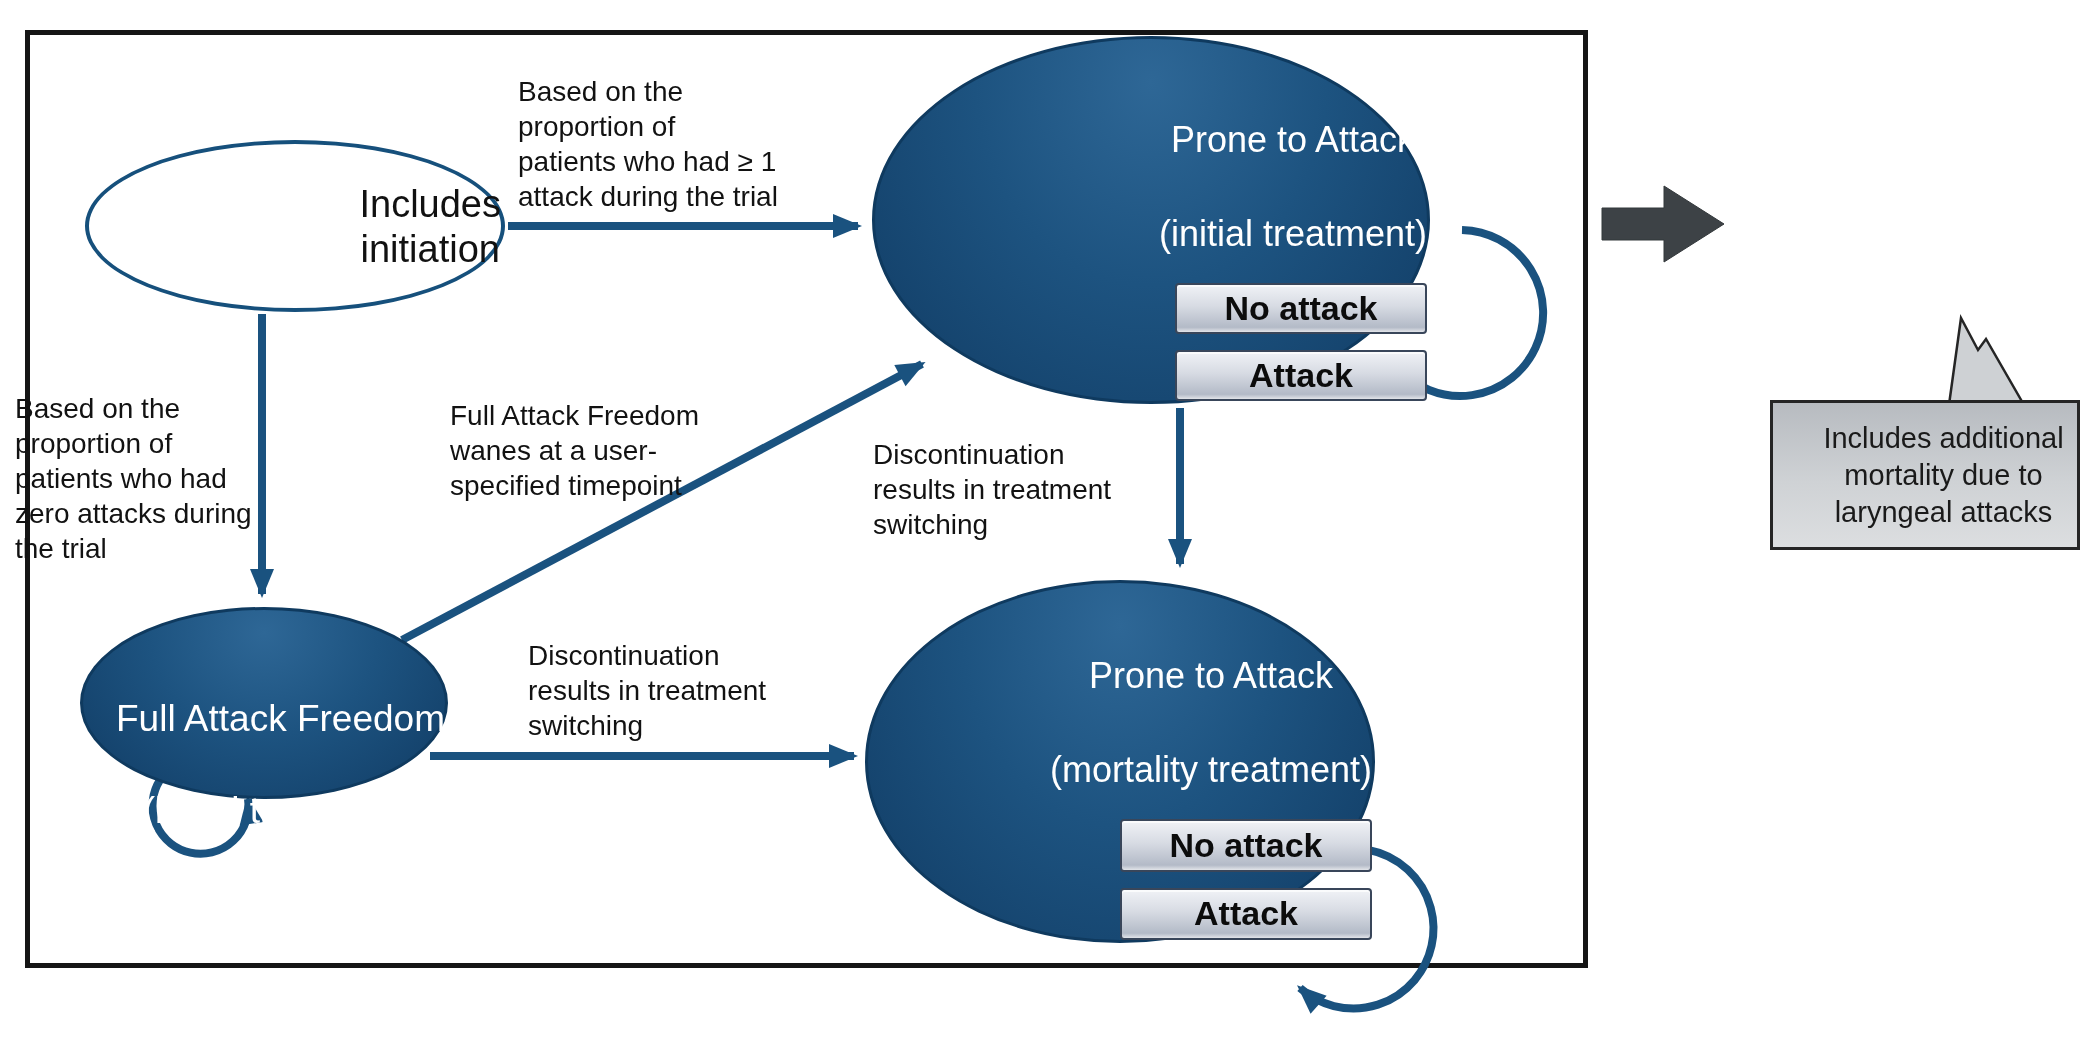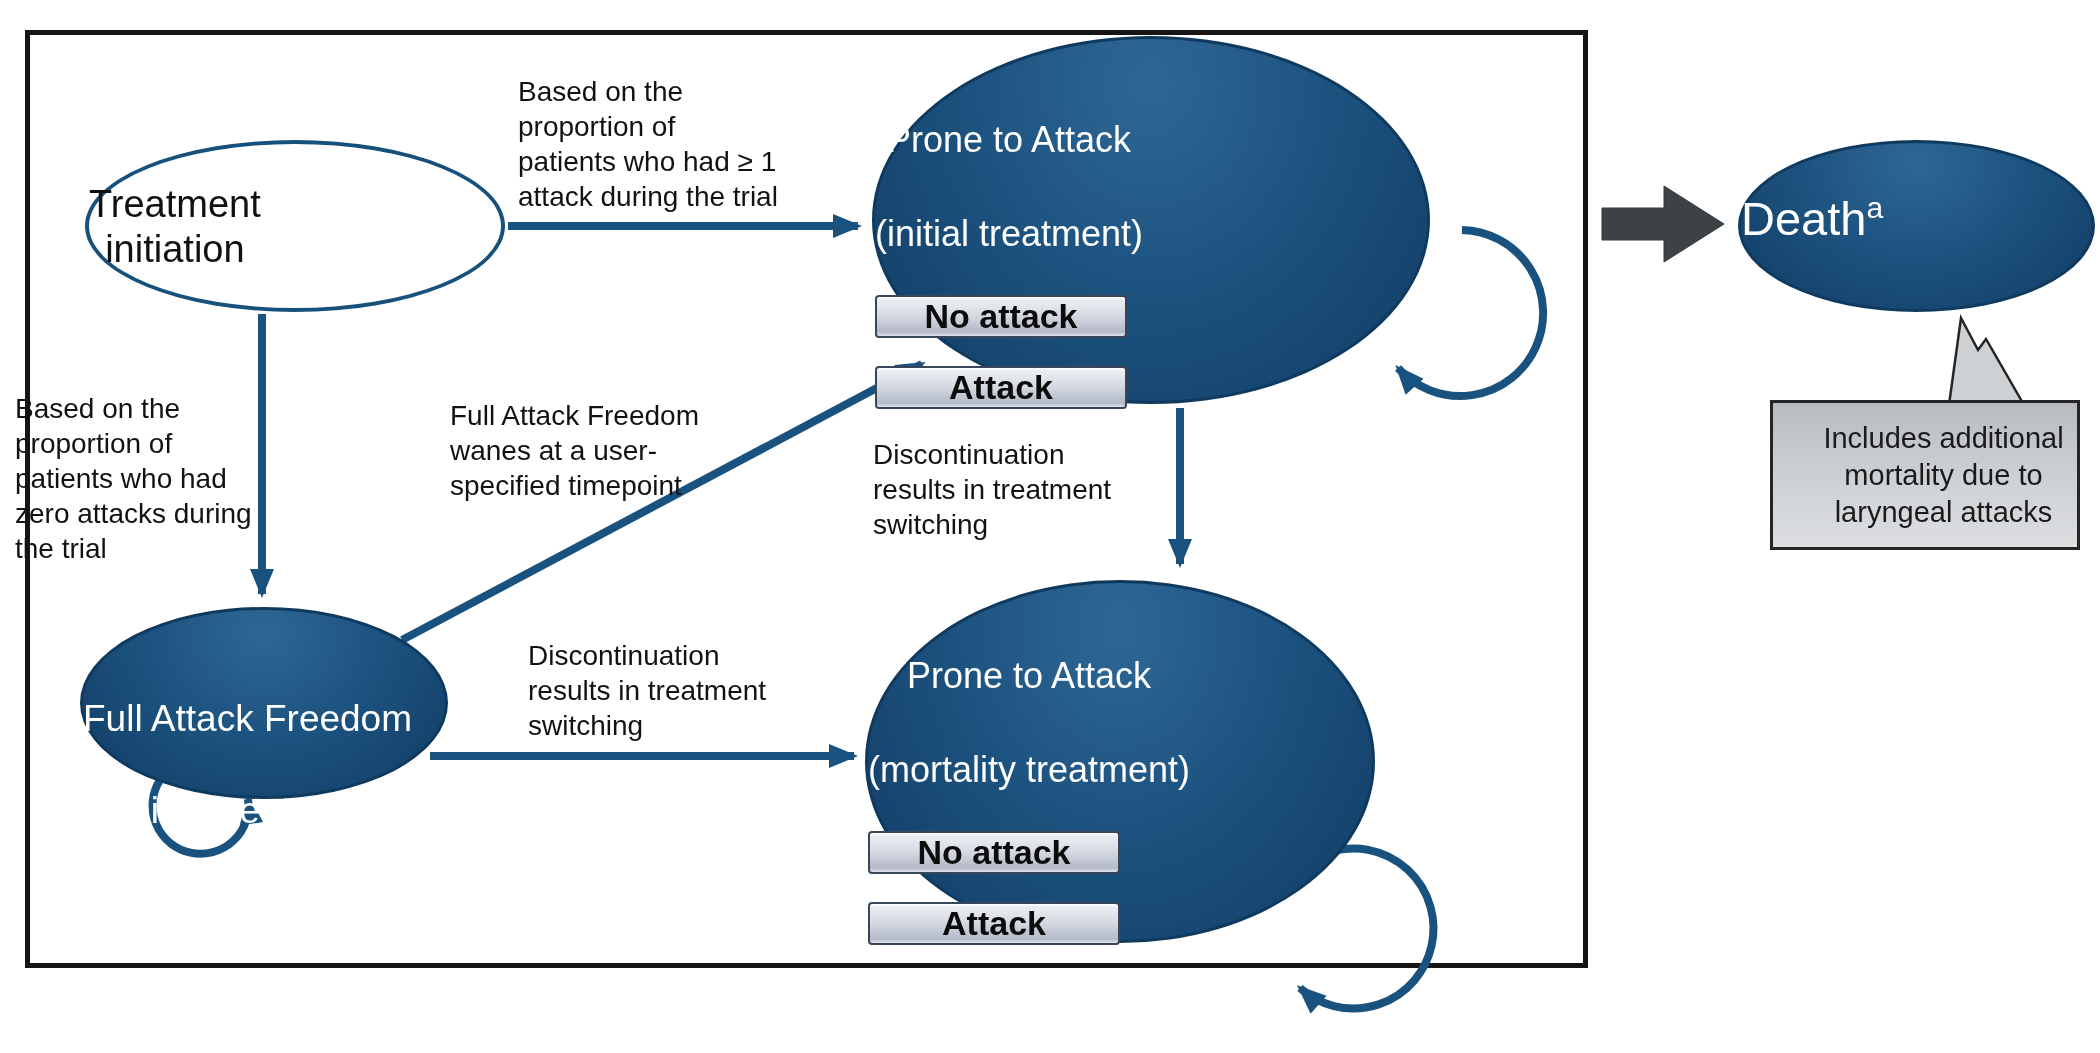--- a/index.html
+++ b/index.html
@@ -5,21 +5,21 @@
   html,body{margin:0;padding:0;background:#fff;}
   .stage{
     position:relative;width:2100px;height:1053px;background:#fff;overflow:hidden;
     font-family:"Liberation Sans","DejaVu Sans",sans-serif;color:#111;
   }
   .frame{
     position:absolute;left:25px;top:30px;width:1553px;height:928px;
     border:5px solid #151515;background:transparent;
   }
   .overlay{position:absolute;left:0;top:0;width:2100px;height:1053px;}
-  .ellipse{position:absolute;border-radius:50%;box-sizing:border-box;display:flex;flex-direction:column;align-items:flex-start;gap:12px;}
+  .ellipse{position:absolute;border-radius:50%;box-sizing:border-box;display:flex;flex-direction:column;align-items:flex-end;}
   .blue{
     background:radial-gradient(ellipse at 50% 12%, #2e6796 0%, #1d5380 45%, #15446e 80%, #113a60 100%);
     border:3px solid #0f3a5f;
   }
   .node-title{white-space:pre-line;text-align:center;color:#fff;font-size:36px;line-height:47px;font-weight:400;}
   .substate{
     width:252px;height:80px;border:2px solid #39465a;border-radius:4px;box-sizing:border-box;
     background:linear-gradient(180deg,#f0f2f6 0%,#d7dbe3 45%,#b3bac7 90%,#e2e4e9 100%);
     display:flex;align-items:center;justify-content:center;
     font-size:34px;font-weight:700;color:#0c0c0c;
@@ -64,21 +64,21 @@
     <path d="M 1462 230 A 83 83 0 1 1 1398 368" stroke="#1a527f" stroke-width="8" fill="none" marker-end="url(#ah)"></path>
     <path d="M 160 780 A 48 48 0 1 0 248 799" stroke="#1a527f" stroke-width="8" fill="none" marker-end="url(#ah)"></path>
     <path d="M 1330 852 A 80 80 0 1 1 1300 988" stroke="#1a527f" stroke-width="8" fill="none" marker-end="url(#ah)"></path>
 
     <polygon points="1602,208 1664,208 1664,186 1724,224 1664,262 1664,240 1602,240" fill="#3d4246" stroke="#33383b" stroke-width="1"></polygon>
 
     <path d="M 1948 412 L 1961 318 L 1978 350 L 1986 339 L 2028 412 Z" fill="#ced1d4" stroke="#252525" stroke-width="2.5"></path>
   </svg>
 
   <div class="ellipse" style="left:85px;top:140px;width:420px;height:172px;background:#fff;border:4px solid #16507c;">
-    <div class="node-title" style="color:#111;font-size:38px;line-height:45px;margin-top:38px;">Treatment
+    <div class="node-title" style="color:#111;font-size:38px;line-height:45px;margin-top:38px;">Includes
 initiation</div>
   </div>
 
   <div class="ellipse blue" style="left:872px;top:36px;width:558px;height:368px;">
     <div class="node-title" style="margin-top:30px;">
       <span>Prone to Attack</span><br>
       <span>(initial treatment)</span>
     </div>
     <div class="substate" style="margin-top:26px;">No attack</div>
     <div class="substate" style="margin-top:16px;">Attack</div>
@@ -93,25 +93,20 @@
 
   <div class="ellipse blue" style="left:865px;top:580px;width:510px;height:363px;">
     <div class="node-title" style="margin-top:22px;">
       <span>Prone to Attack</span><br>
       <span>(mortality treatment)</span>
     </div>
     <div class="substate" style="margin-top:26px;">No attack</div>
     <div class="substate" style="margin-top:16px;">Attack</div>
   </div>
 
-  <div class="ellipse blue" style="left:1738px;top:140px;width:357px;height:172px;">
-    <div class="death-title" style="margin-top:48px;">
-      <span>Death</span><sup>a</sup>
-    </div>
-  </div>
 
   <div class="edge-label" style="left:518px;top:74px;width:360px;">Based on the
 proportion of
 patients who had ≥ 1
 attack during the trial</div>
 
   <div class="edge-label" style="left:15px;top:391px;width:260px;">Based on the
 proportion of
 patients who had
 zero attacks during

